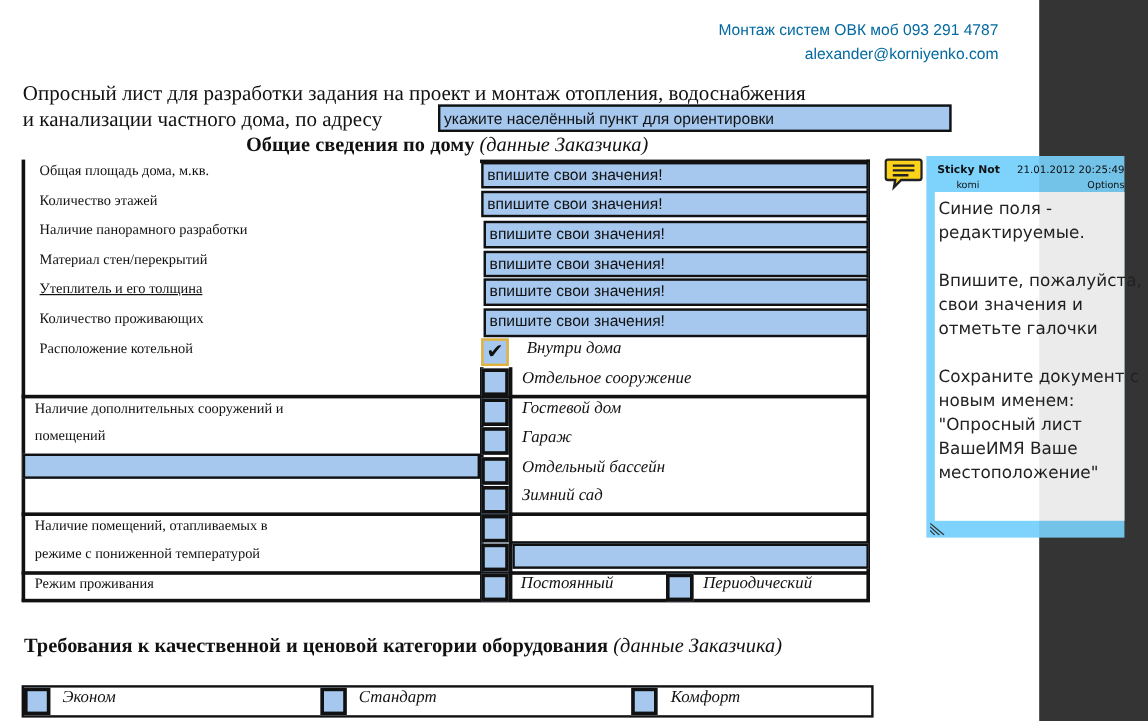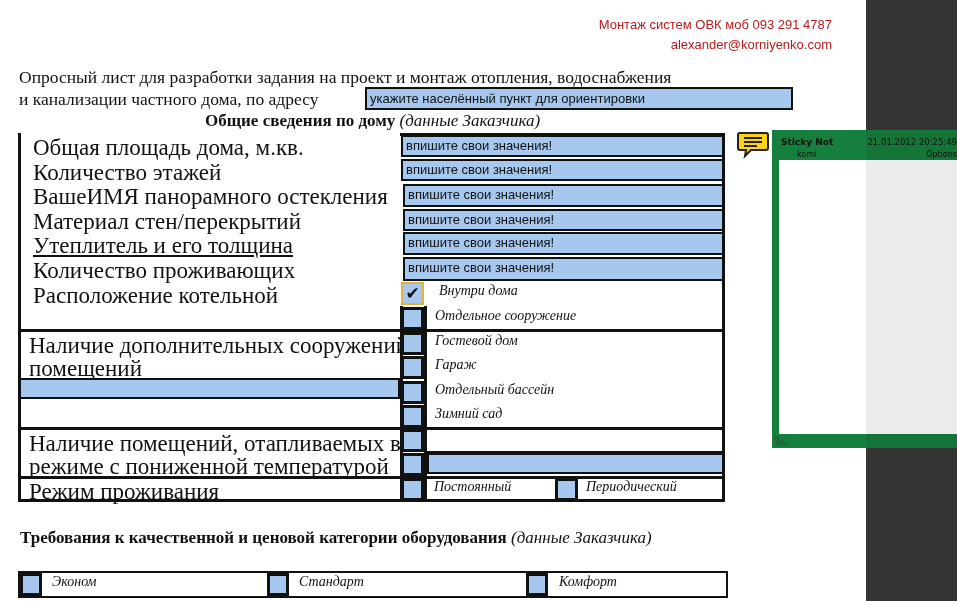--- a/index.html
+++ b/index.html
@@ -1,32 +1,32 @@
 <!DOCTYPE html>
 <html><head>
 <meta charset="utf-8">
 <style>
   html, body { margin:0; padding:0; }
   body { width:957px; height:601px; position:relative; overflow:hidden; background:#ffffff; font-family:"Liberation Serif", serif; color:#111; }
   .abs { position:absolute; }
-  .contact { font-family:"Liberation Sans", sans-serif; font-size:13px; color:#b91c1c; text-align:right; right:125px; width:400px; }
+  .contact { font-family:"Liberation Sans", sans-serif; font-size:13px; color:#0369a1; text-align:right; right:125px; width:400px; }
   .intro { left:19px; font-size:17.5px; line-height:22px; white-space:nowrap;text-align:center; }
   .addr-field { left:365px; top:87px; width:421px; height:19px; background:#a6c8ee; border:2px solid #111; font-family:"Liberation Sans", sans-serif; font-size:13px; line-height:19px; padding-left:3px; box-sizing:content-box; }
   .section-title { font-size:17px; font-weight:bold; white-space:nowrap; }
   .section-title .it { font-weight:normal; font-style:italic; }
   .frame { border:2px solid #111; box-sizing:border-box; }
-  .lbl { font-size:23px; white-space:nowrap; }
+  .lbl { font-size:12px; white-space:nowrap; }
   .field { background:#a6c8ee; border:2px solid #111; box-sizing:border-box; font-family:"Liberation Sans", sans-serif; font-size:13px; line-height:18px; padding-left:3px; }
   .cb { background:#a6c8ee; border:3px solid #111; box-sizing:border-box; width:23px; height:23px; }
   .cb.checked { border:2px solid #e3b23c; font-family:"DejaVu Sans", sans-serif; font-size:17px; line-height:18px; text-align:center; color:#111; }
   .opt { font-size:14px; font-style:italic; white-space:nowrap; }
   .hline { background:#111; height:3px; }
   .vline { background:#111; width:3px; }
   .dark { left:866px; top:0; width:91px; height:601px; background:#343434; }
-  .sticky { left:772px; top:130px; width:185px; height:318px; background:#15803d; }
+  .sticky { left:772px; top:130px; width:165px; height:318px; background:#7dd3fc; }
   .sticky .body { position:absolute; left:7px; top:30px; right:0; bottom:14px; background:#fff; }
   .sticky .title { position:absolute; left:9px; top:7px; font-family:"DejaVu Sans", sans-serif; font-size:9px; font-weight:bold; }
   .sticky .author { position:absolute; left:9px; top:20px; font-family:"DejaVu Sans", sans-serif; font-size:8px;padding-left:16px; }
   .sticky .date { position:absolute; right:0; top:7px; font-family:"DejaVu Sans", sans-serif; font-size:8.5px; }
   .sticky .options { position:absolute; right:0; top:20px; font-family:"DejaVu Sans", sans-serif; font-size:8px; }
   .sticky .text { position:absolute; left:10px; top:34px; width:175px; font-family:"DejaVu Sans", sans-serif; font-size:14px; line-height:20px; color:#222; white-space:pre-line; }
   .sticky .shade { position:absolute; left:94px; top:0; right:0; bottom:0; background:rgba(0,0,0,0.08); pointer-events:none; }
   .note-icon { left:737px; top:131px; width:32px; height:28px; }
   .resize { position:absolute; left:3px; bottom:2px; width:12px; height:10px; }
 </style>
@@ -49,21 +49,21 @@
 <div class="abs vline" style="left:722px; top:133px; height:368px;"></div>
 <div class="abs hline" style="left:400px; top:133px; width:325px;"></div>
 <div class="abs hline" style="left:18px; top:329px; width:707px;"></div>
 <div class="abs hline" style="left:18px; top:427px; width:707px;"></div>
 <div class="abs hline" style="left:18px; top:476px; width:707px;"></div>
 <div class="abs hline" style="left:18px; top:499px; width:707px;"></div>
 <div class="abs hline" style="left:426px; top:451px; width:299px;"></div>
 
 <div class="abs lbl" style="left:33px; top:135px;">Общая площадь дома, м.кв.</div>
 <div class="abs lbl" style="left:33px; top:160px;">Количество этажей</div>
-<div class="abs lbl" style="left:33px; top:184px;">ВашеИМЯ панорамного остекления</div>
+<div class="abs lbl" style="left:33px; top:184px;">Наличие панорамного разработки</div>
 <div class="abs lbl" style="left:33px; top:209px;">Материал стен/перекрытий</div>
 <div class="abs lbl" style="left:33px; top:233px;text-decoration:underline;">Утеплитель и его толщина</div>
 <div class="abs lbl" style="left:33px; top:258px;">Количество проживающих</div>
 <div class="abs lbl" style="left:33px; top:283px;">Расположение котельной</div>
 
 <div class="abs field" style="left:401px; top:135px; width:323px; height:22px;">впишите свои значения!</div>
 <div class="abs field" style="left:401px; top:159px; width:323px; height:22px;">впишите свои значения!</div>
 <div class="abs field" style="left:403px; top:184px; width:321px; height:23px;">впишите свои значения!</div>
 <div class="abs field" style="left:403px; top:209px; width:321px; height:22px;">впишите свои значения!</div>
 <div class="abs field" style="left:403px; top:232px; width:321px; height:23px;">впишите свои значения!</div>
@@ -125,19 +125,31 @@
     <line x1="7" y1="15" x2="20" y2="15" stroke="#222" stroke-width="2"></line>
   </svg>
 </div>
 
 <div class="abs sticky">
   <div class="body"></div>
   <div class="title">Sticky Not</div>
   <div class="author">komi</div>
   <div class="date">21.01.2012 20:25:49</div>
   <div class="options">Options</div>
+  <div class="text">Синие поля -
+редактируемые.
+
+Впишите, пожалуйста,
+свои значения и
+отметьте галочки
+
+Сохраните документ с
+новым именем:
+"Опросный лист
+ВашеИМЯ Ваше
+местоположение"</div>
   <div class="shade"></div>
   <svg class="resize" viewBox="0 0 12 10">
     <line x1="0" y1="0" x2="12" y2="10" stroke="#333" stroke-width="1"></line>
     <line x1="0" y1="3" x2="8" y2="10" stroke="#333" stroke-width="1"></line>
     <line x1="0" y1="6" x2="4" y2="10" stroke="#333" stroke-width="1"></line>
   </svg>
 </div>
 
 </body></html>

